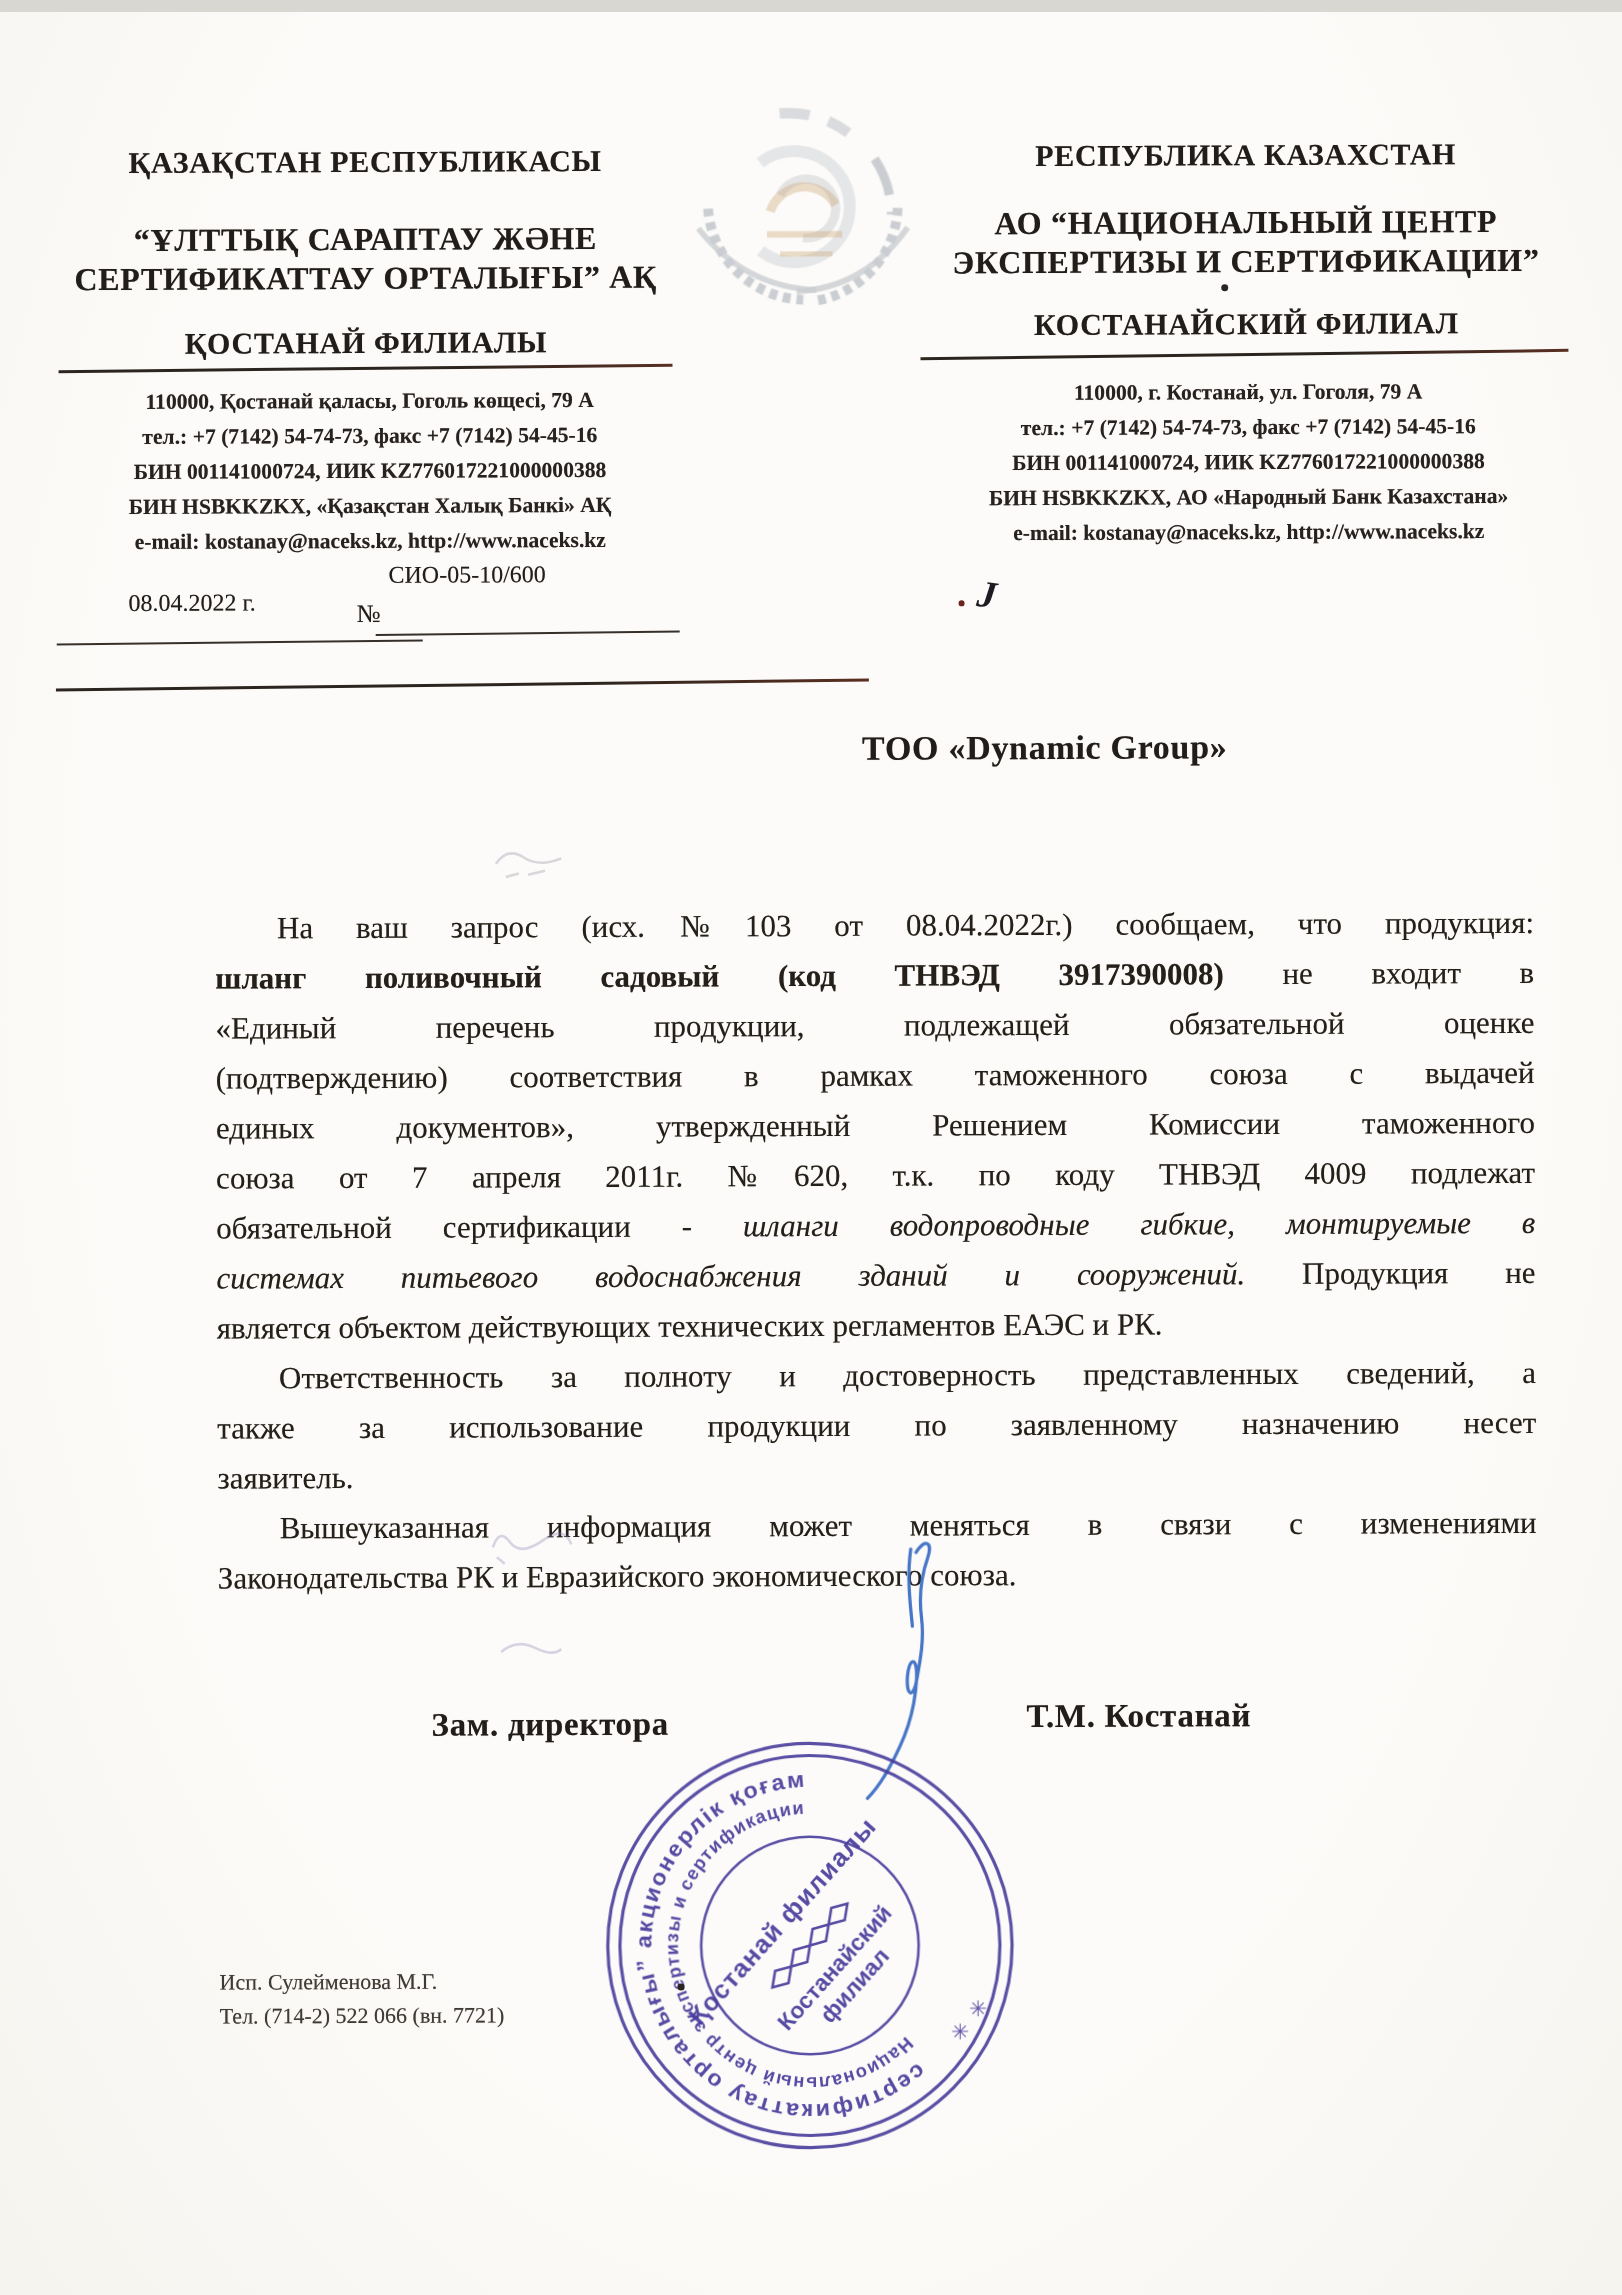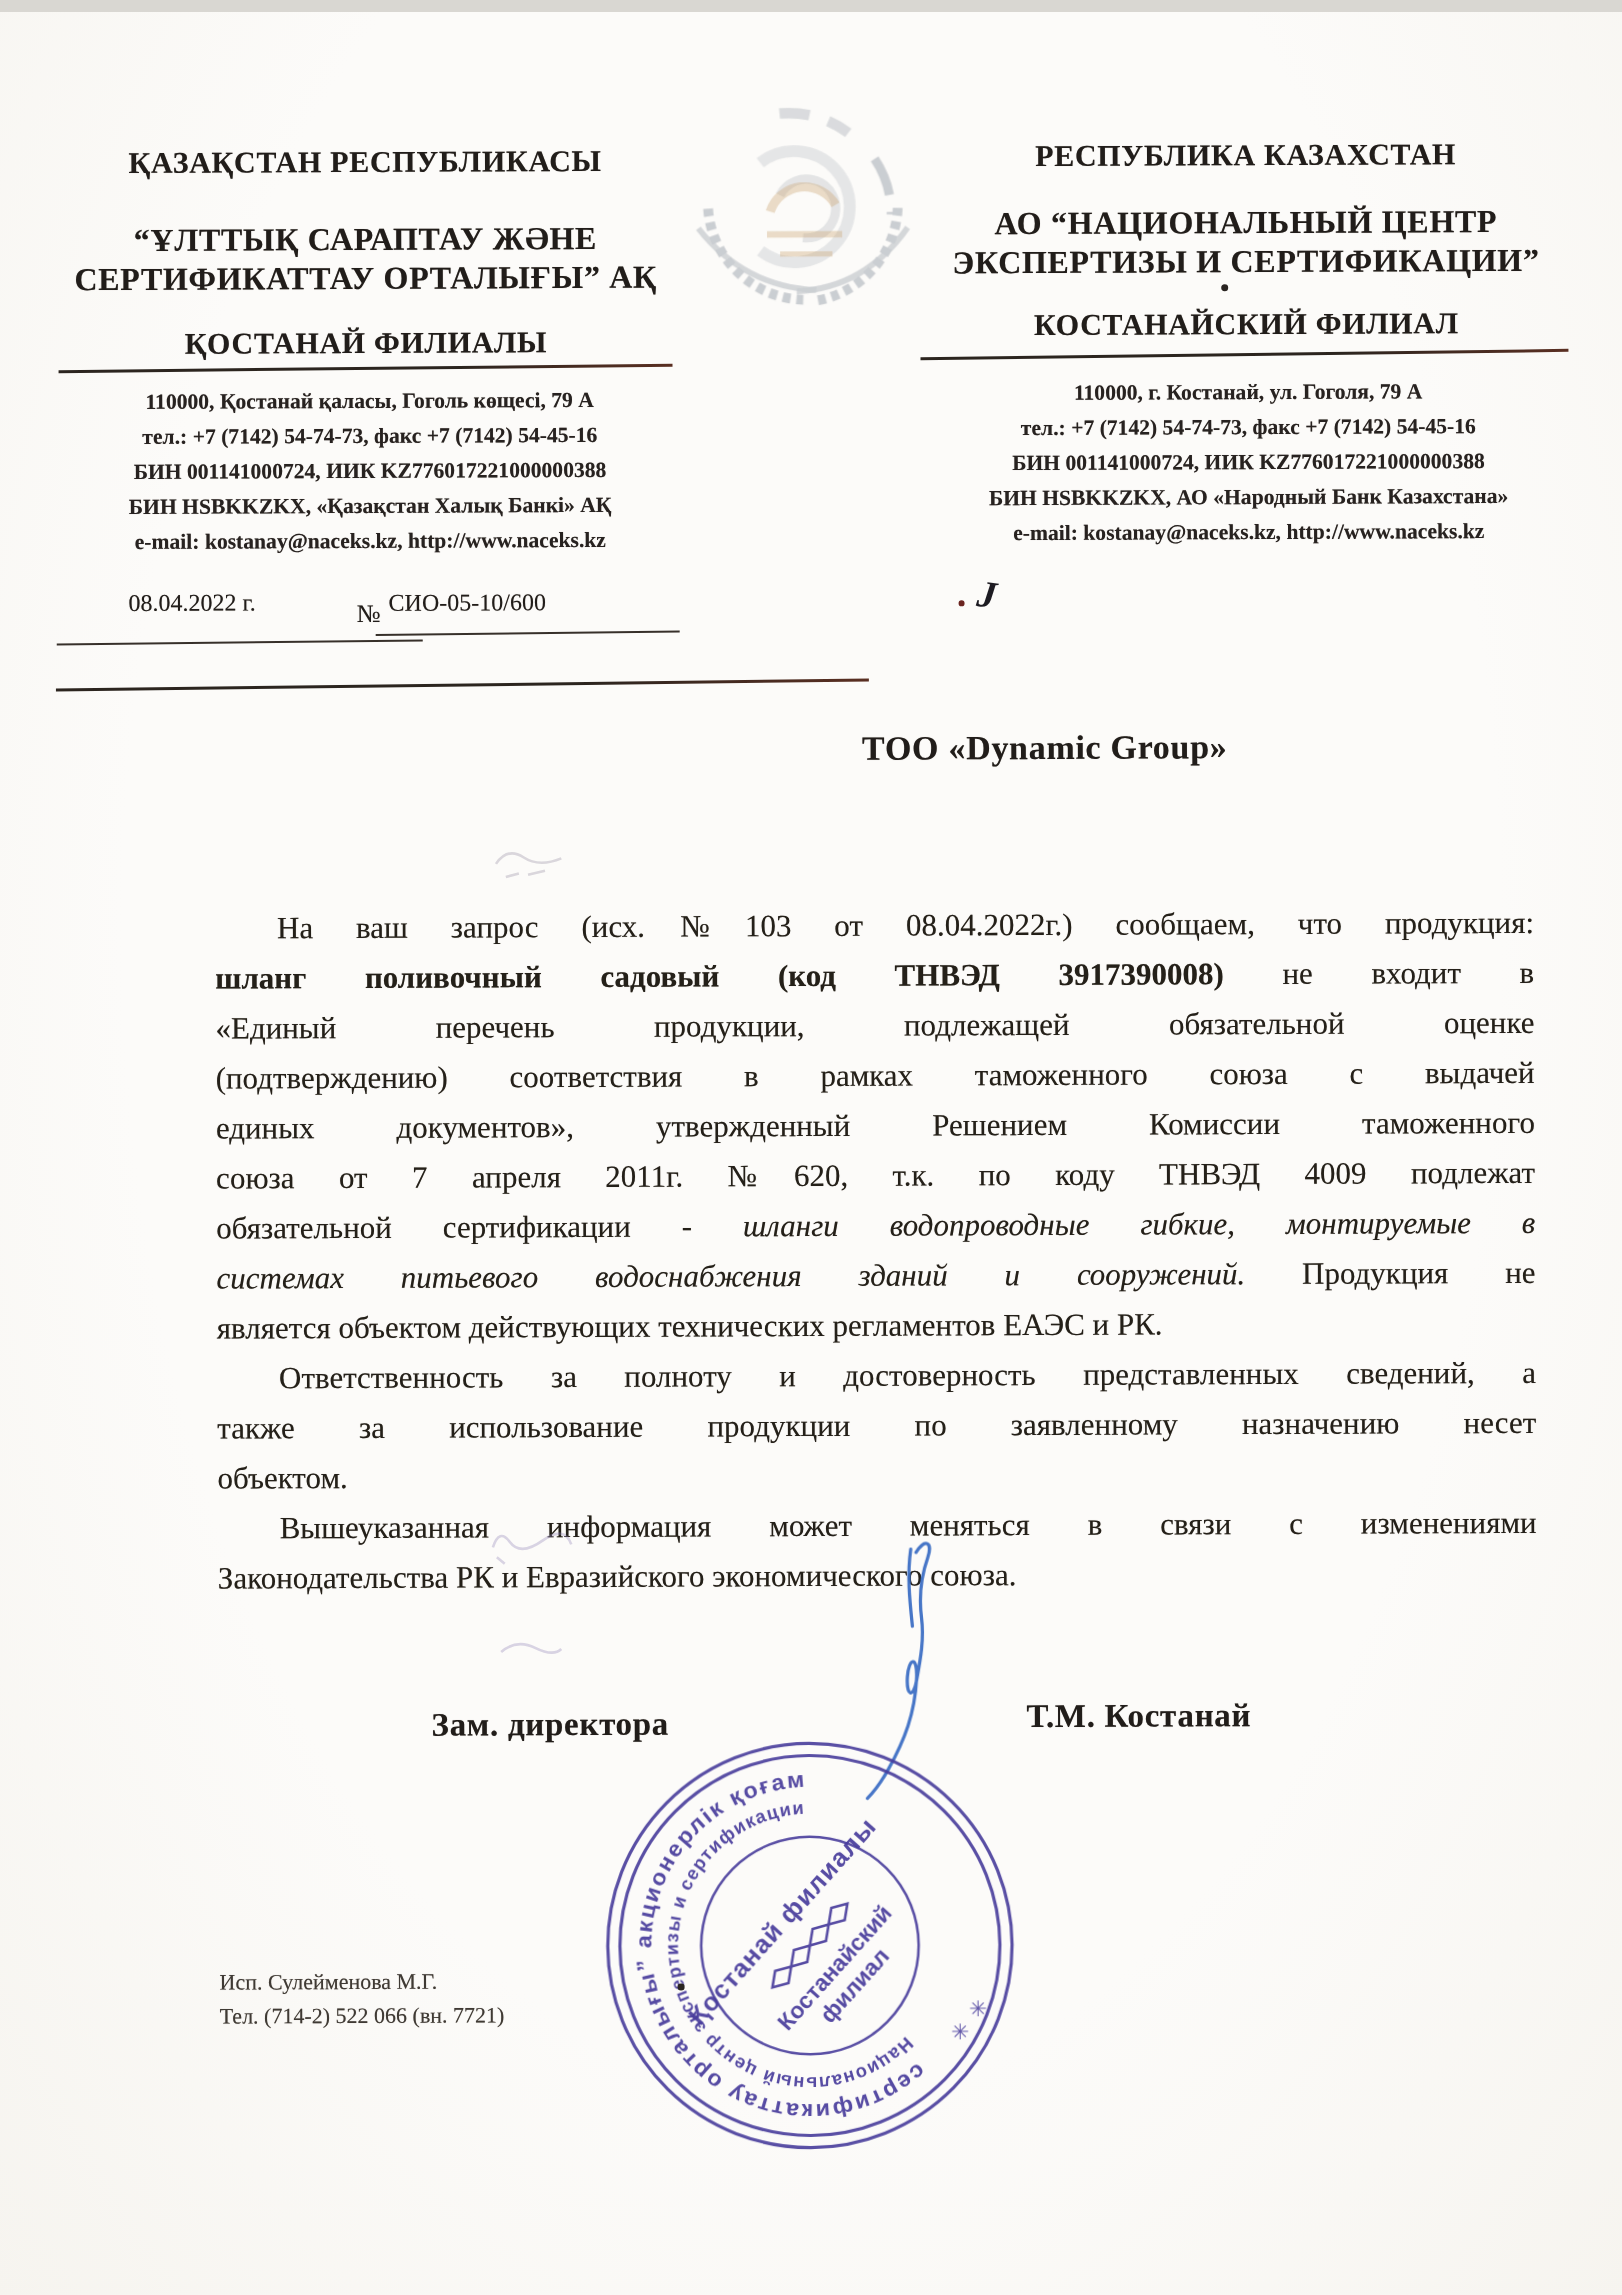--- a/index.html
+++ b/index.html
@@ -92,21 +92,21 @@
     <div class="abs ctr addr scan" style="left:929px;top:365px;width:645px;">
       <div>110000, г. Костанай, ул. Гоголя, 79 А</div>
       <div>тел.: +7 (7142) 54-74-73, факс +7 (7142) 54-45-16</div>
       <div>БИН 001141000724, ИИК KZ776017221000000388</div>
       <div>БИН HSBKKZKX, АО «Народный Банк Казахстана»</div>
       <div>e-mail: kostanay@naceks.kz, http://www.naceks.kz</div>
     </div>
 
     <div class="abs ref scan" style="left:131px;top:575px;">08.04.2022 г.</div>
     <div class="abs numsign scan" style="left:359px;top:586px;">№</div>
-    <div class="abs ref scan" style="left:391px;top:576px;">СИО-05-10/600</div>
+    <div class="abs ref scan" style="left:391px;top:548px;">СИО-05-10/600</div>
     <div class="abs thinrule" style="left:59px;top:627px;width:366px;transform:rotate(-0.4deg);"></div>
     <div class="abs thinrule" style="left:378px;top:619px;width:304px;transform:rotate(-0.4deg);"></div>
     <div class="abs rule" style="left:58px;top:670px;width:813px;transform:rotate(-0.45deg);"></div>
 
     <div class="abs dot" style="left:961px;top:589px;width:5.9px;height:5.9px;background:#6b2420;"></div>
     <div class="abs inkmark" style="left:980px;top:561px;">J</div>
 
     <div class="abs ctr recipient scan" style="left:785px;top:718px;width:523px;">ТОО «Dynamic Group»</div>
 
     <div class="abs body-block scan" style="left:216px;top:889px;">
@@ -114,21 +114,21 @@
       <div class="bline"><span class="bold">шланг поливочный садовый (код ТНВЭД 3917390008)</span><span> не входит в</span></div>
       <div class="bline"><span>«Единый перечень продукции, подлежащей обязательной оценке</span></div>
       <div class="bline"><span>(подтверждению) соответствия в рамках таможенного союза с выдачей</span></div>
       <div class="bline"><span>единых документов», утвержденный Решением Комиссии таможенного</span></div>
       <div class="bline"><span>союза от 7 апреля 2011г. №620, т.к. по коду ТНВЭД 4009 подлежат</span></div>
       <div class="bline"><span>обязательной сертификации - </span><span class="ital">шланги водопроводные гибкие, монтируемые в</span></div>
       <div class="bline"><span class="ital">системах питьевого водоснабжения зданий и сооружений.</span><span> Продукция не</span></div>
       <div class="bline last"><span>является объектом действующих технических регламентов ЕАЭС и РК.</span></div>
       <div class="bline ind"><span>Ответственность за полноту и достоверность представленных сведений, а</span></div>
       <div class="bline"><span>также за использование продукции по заявленному назначению несет</span></div>
-      <div class="bline last"><span>объектом.</span></div>
+      <div class="bline last"><span>заявитель.</span></div>
       <div class="bline ind"><span>Вышеуказанная информация может меняться в связи с изменениями</span></div>
       <div class="bline last"><span>Законодательства РК и Евразийского экономического союза.</span></div>
     </div>
 
     <svg class="abs" style="left:445px;top:811px;" width="196" height="79" viewBox="0 0 300 120">
       <g fill="none" stroke="#8a8398" stroke-width="4" opacity=".3">
         <path d="M 80,60 q 18,-26 42,-10 t 58,2"></path>
         <path d="M 95,80 l 20,-5 m 14,2 l 26,-6"></path>
       </g>
     </svg>

